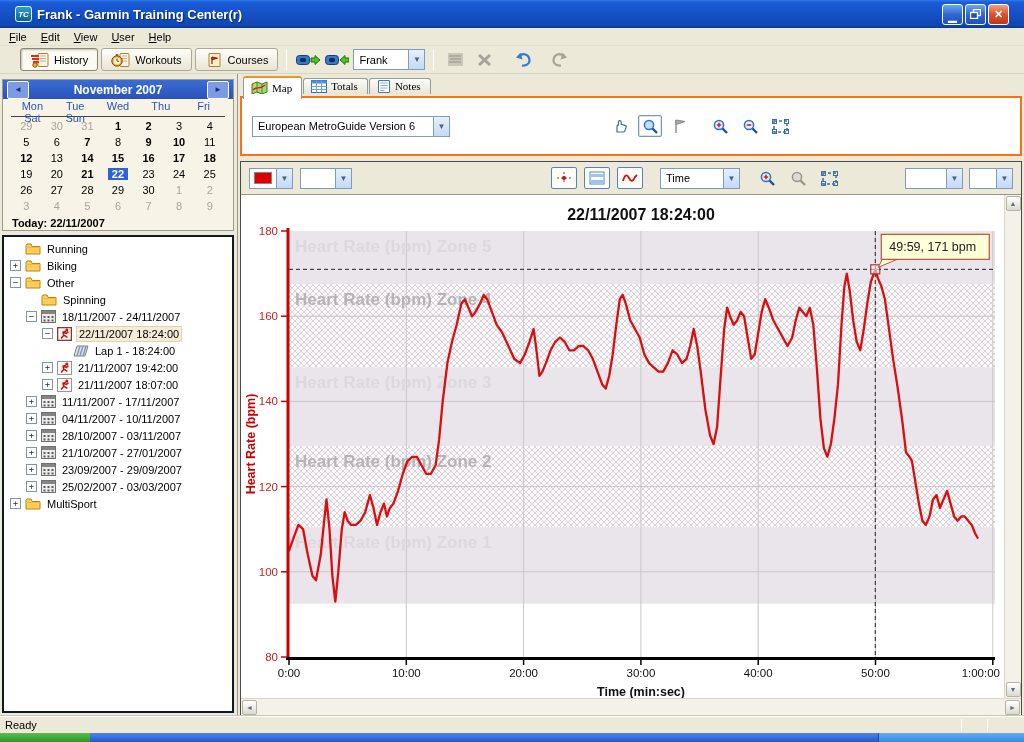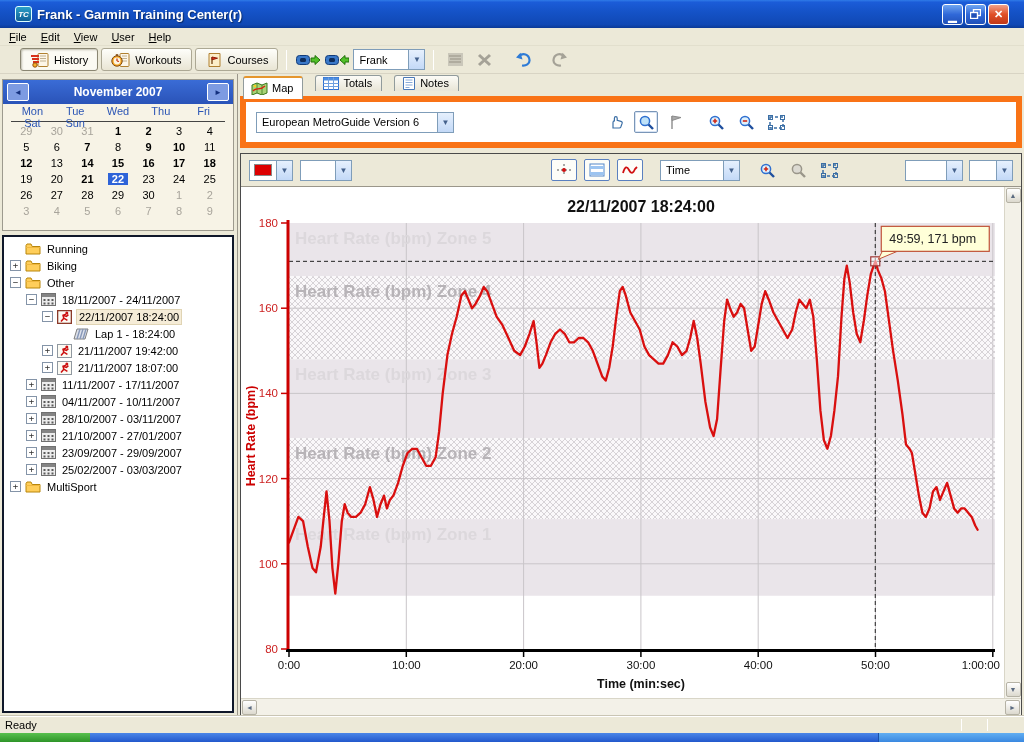--- a/index.html
+++ b/index.html
@@ -64,25 +64,25 @@
   .tree-panel{flex:1;background:#fff;border:2px solid #0f172a;overflow:hidden;padding:3px 17px 0 2px;}
   .tree-row{height:17px;display:flex;align-items:center;white-space:nowrap;}
   .expander{width:11px;height:11px;border:1px solid #8494a8;background:#fff;color:#333;font-size:9px;line-height:9px;
     display:inline-flex;align-items:center;justify-content:center;margin-right:4px;flex:0 0 auto;font-family:"DejaVu Sans Mono",monospace;}
   .exp-space{width:15px;flex:0 0 auto;}
   .t-icon{margin-right:4px;display:inline-flex;flex:0 0 auto;}
   .t-label{padding:1px 2px;}
   .t-label.selected{background:#f5ecd7;border:1px solid #e0d4b4;}
   
   .right{flex:1;display:flex;flex-direction:column;background:#ECE9D8;padding:0 2px;min-width:0;}
-  .tabs-row{height:22px;display:flex;align-items:flex-start;padding-left:3px;gap:12px;flex:0 0 auto;}
+  .tabs-row{height:22px;display:flex;align-items:center;padding-left:3px;gap:1px;flex:0 0 auto;font-family:Liberation Serif, serif;}
   .tab{display:flex;align-items:center;gap:4px;padding:2px 9px 3px 7px;border:1px solid #919b9c;border-bottom:none;
     border-radius:3px 3px 0 0;background:linear-gradient(180deg,#fcfbf7,#e8e5d6);height:16px;position:relative;top:1px;}
   .tab.active{background:#fff;height:23px;border-top:2px solid #e5962e;z-index:2;top:2px;}
-  .map-toolbar{height:52px;background:#fff;border:6px solid #f97316;display:flex;align-items:center;padding:0 10px;flex:0 0 auto;}
+  .map-toolbar{height:60px;background:#fff;border:2px solid #f97316;display:flex;align-items:center;padding:0 10px;flex:0 0 auto;}
   .map-tools{display:flex;align-items:center;gap:6px;margin-left:auto;margin-right:218px;}
   .tool{width:24px;height:22px;display:flex;align-items:center;justify-content:center;border:1px solid transparent;border-radius:2px;}
   .tool.active{border:1px solid #7a96b8;box-shadow:0 0 0 1px #d8e4f4 inset;}
   
   .chart-outer{flex:1;margin-top:5px;border:1px solid #4a4a4a;display:flex;flex-direction:column;min-height:0;background:#fff;}
   .chart-toolbar{height:33px;background:#ECE9D8;border-bottom:1px solid #9a968a;display:flex;align-items:center;
     padding:0 8px;gap:7px;flex:0 0 auto;}
   .toggle-btn{width:26px;height:22px;border:1px solid #5a80c0;border-radius:2px;background:#fdfdf8;
     display:flex;align-items:center;justify-content:center;}
   .chart-body{flex:1;display:flex;min-height:0;background:#fff;}
@@ -351,20 +351,21 @@
             <div class="cal-day m">
               <span>7</span>
             </div>
             <div class="cal-day m">
               <span>8</span>
             </div>
             <div class="cal-day m">
               <span>9</span>
             </div>
           </div>
+        <div class="cal-today">Today: 22/11/2007</div>
       </div>
       <div class="tree-panel" id="tree">
           <div class="tree-row" style="padding-left: 4px;">
             <span class="exp-space"></span>
             <span class="t-icon">
               <svg width="16" height="13">
                 <path d="M1 3.5 L1 12 L15 12 L15 4.5 L7.2 4.5 L6 2 L2 2 Z" fill="#FFCE5A" stroke="#B8860B"></path>
                 <path d="M1 5.5 L15 5.5" stroke="#F0B840"></path>
               </svg>
             </span>
@@ -382,20 +383,30 @@
           </div>
           <div class="tree-row" style="padding-left: 4px;">
             <span class="expander">−</span>
             <span class="t-icon">
               <svg width="16" height="13">
                 <path d="M1 3.5 L1 12 L15 12 L15 4.5 L7.2 4.5 L6 2 L2 2 Z" fill="#FFCE5A" stroke="#B8860B"></path>
                 <path d="M1 5.5 L15 5.5" stroke="#F0B840"></path>
               </svg>
             </span>
             <span class="t-label">Other</span>
+          </div>
+          <div class="tree-row" style="padding-left: 20px;">
+            <span class="exp-space"></span>
+            <span class="t-icon">
+              <svg width="16" height="13">
+                <path d="M1 3.5 L1 12 L15 12 L15 4.5 L7.2 4.5 L6 2 L2 2 Z" fill="#FFCE5A" stroke="#B8860B"></path>
+                <path d="M1 5.5 L15 5.5" stroke="#F0B840"></path>
+              </svg>
+            </span>
+            <span class="t-label">Spinning</span>
           </div>
           <div class="tree-row" style="padding-left: 20px;">
             <span class="expander">−</span>
             <span class="t-icon">
               <svg width="15" height="13">
                 <rect x="0.5" y="0.5" width="14" height="12" fill="#ececec" stroke="#707070"></rect>
                 <rect x="1" y="1" width="13" height="3" fill="#848484"></rect>
                 <g fill="#5a5a5a">
                   <rect x="2.5" y="6" width="2" height="2"></rect>
                   <rect x="6.5" y="6" width="2" height="2"></rect>

